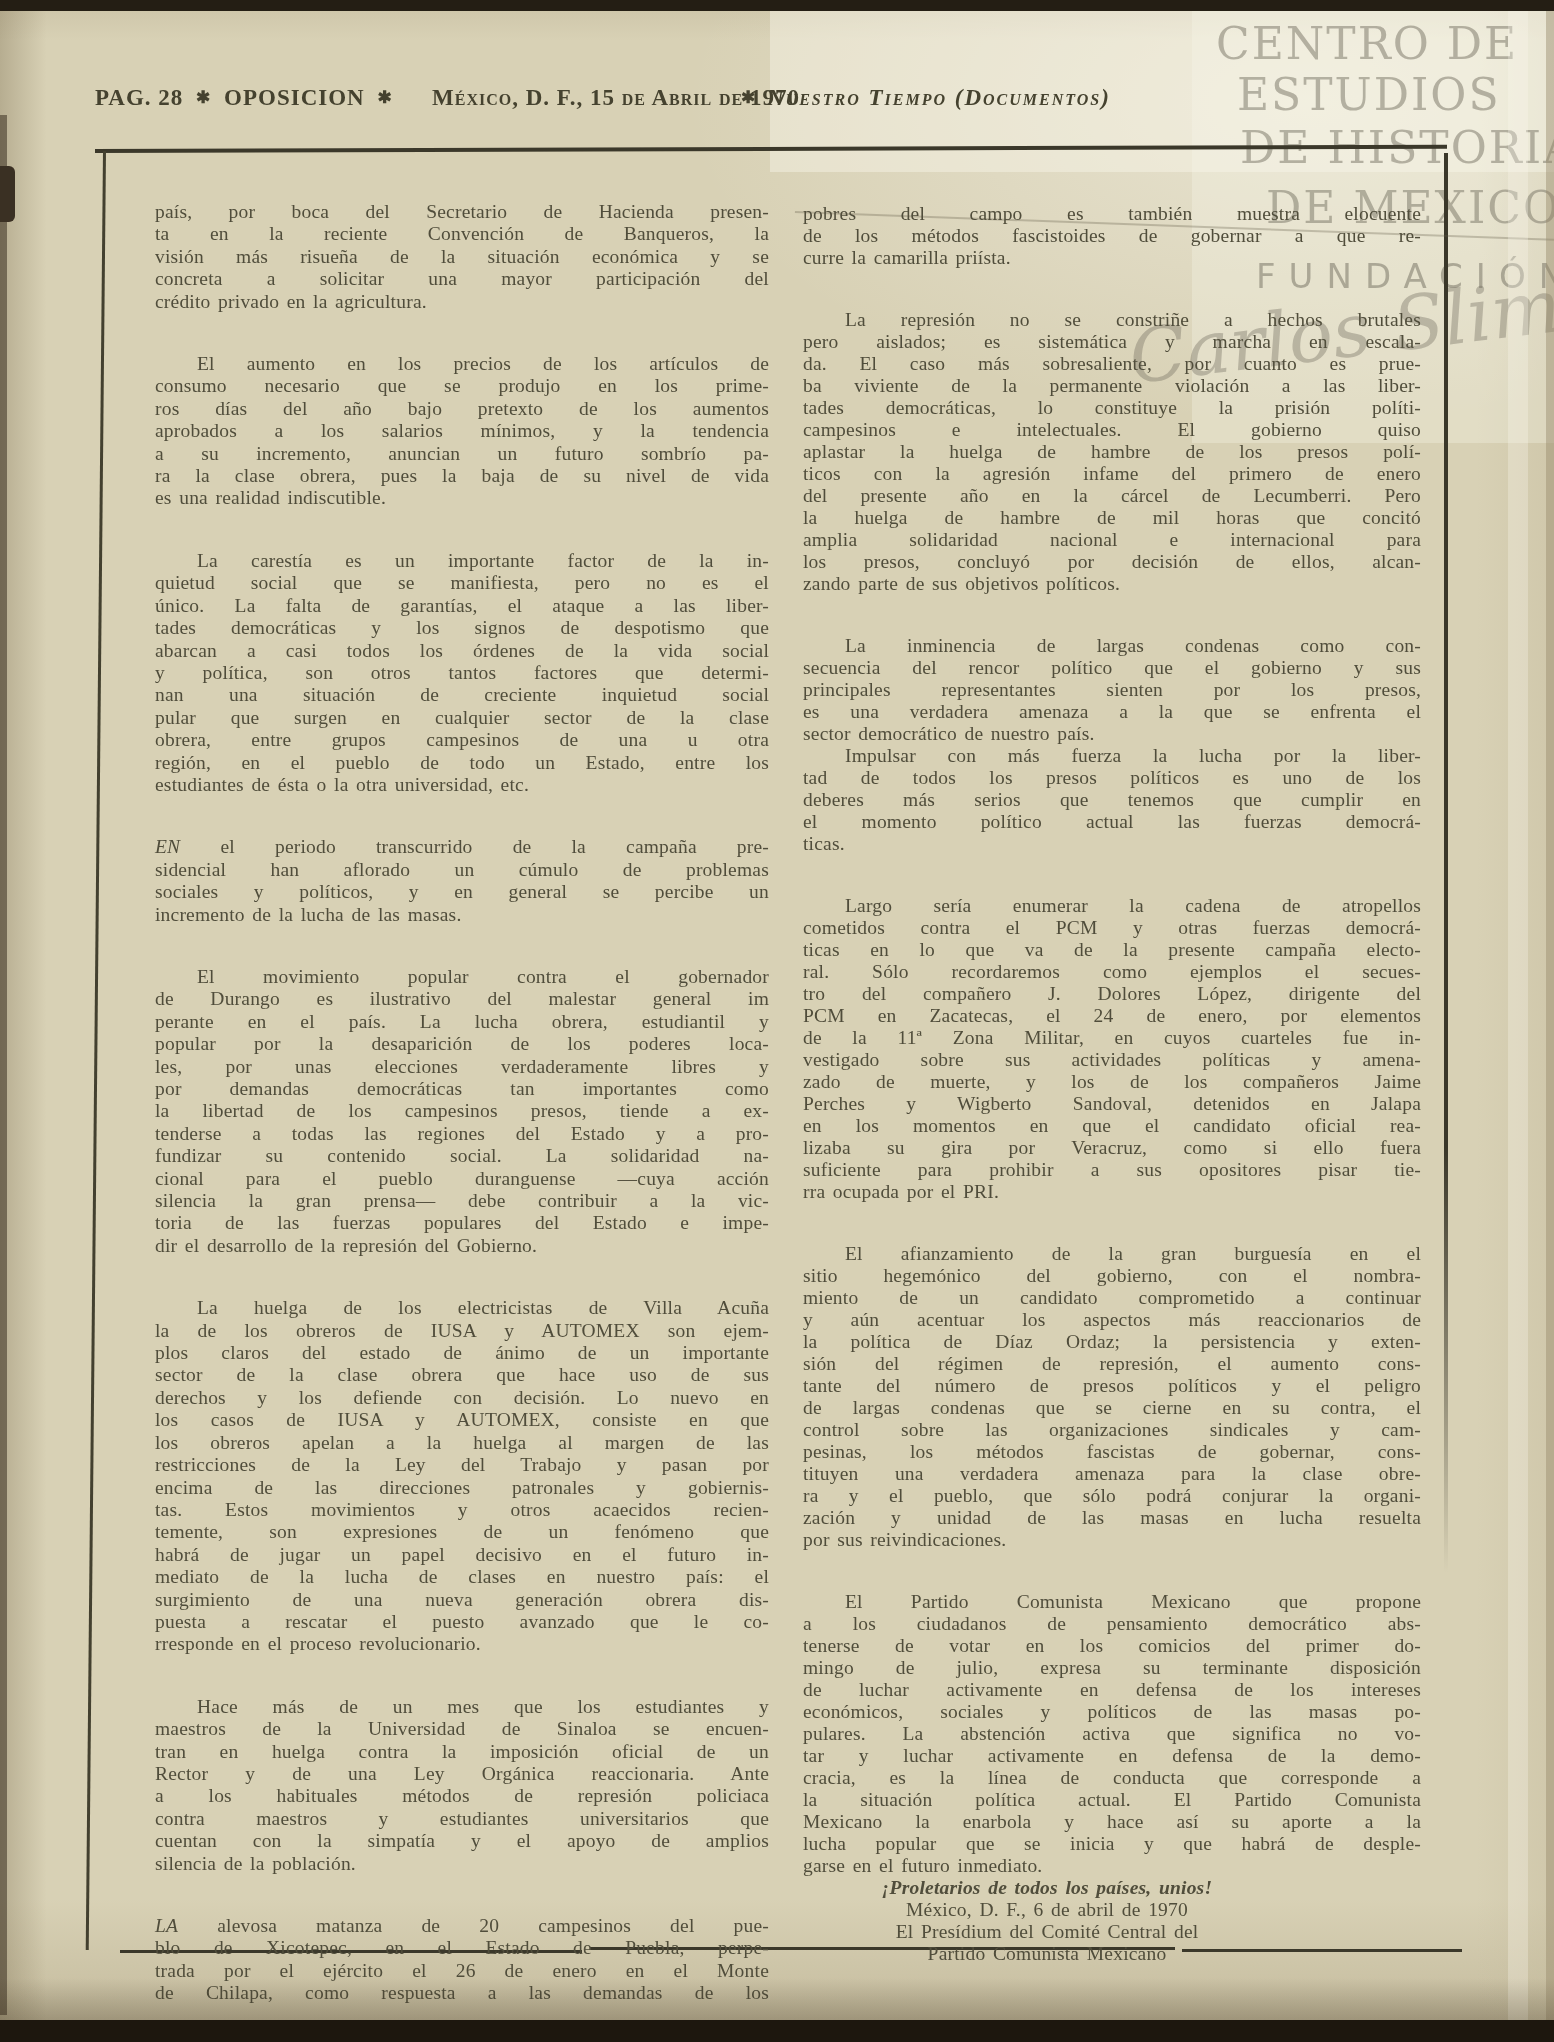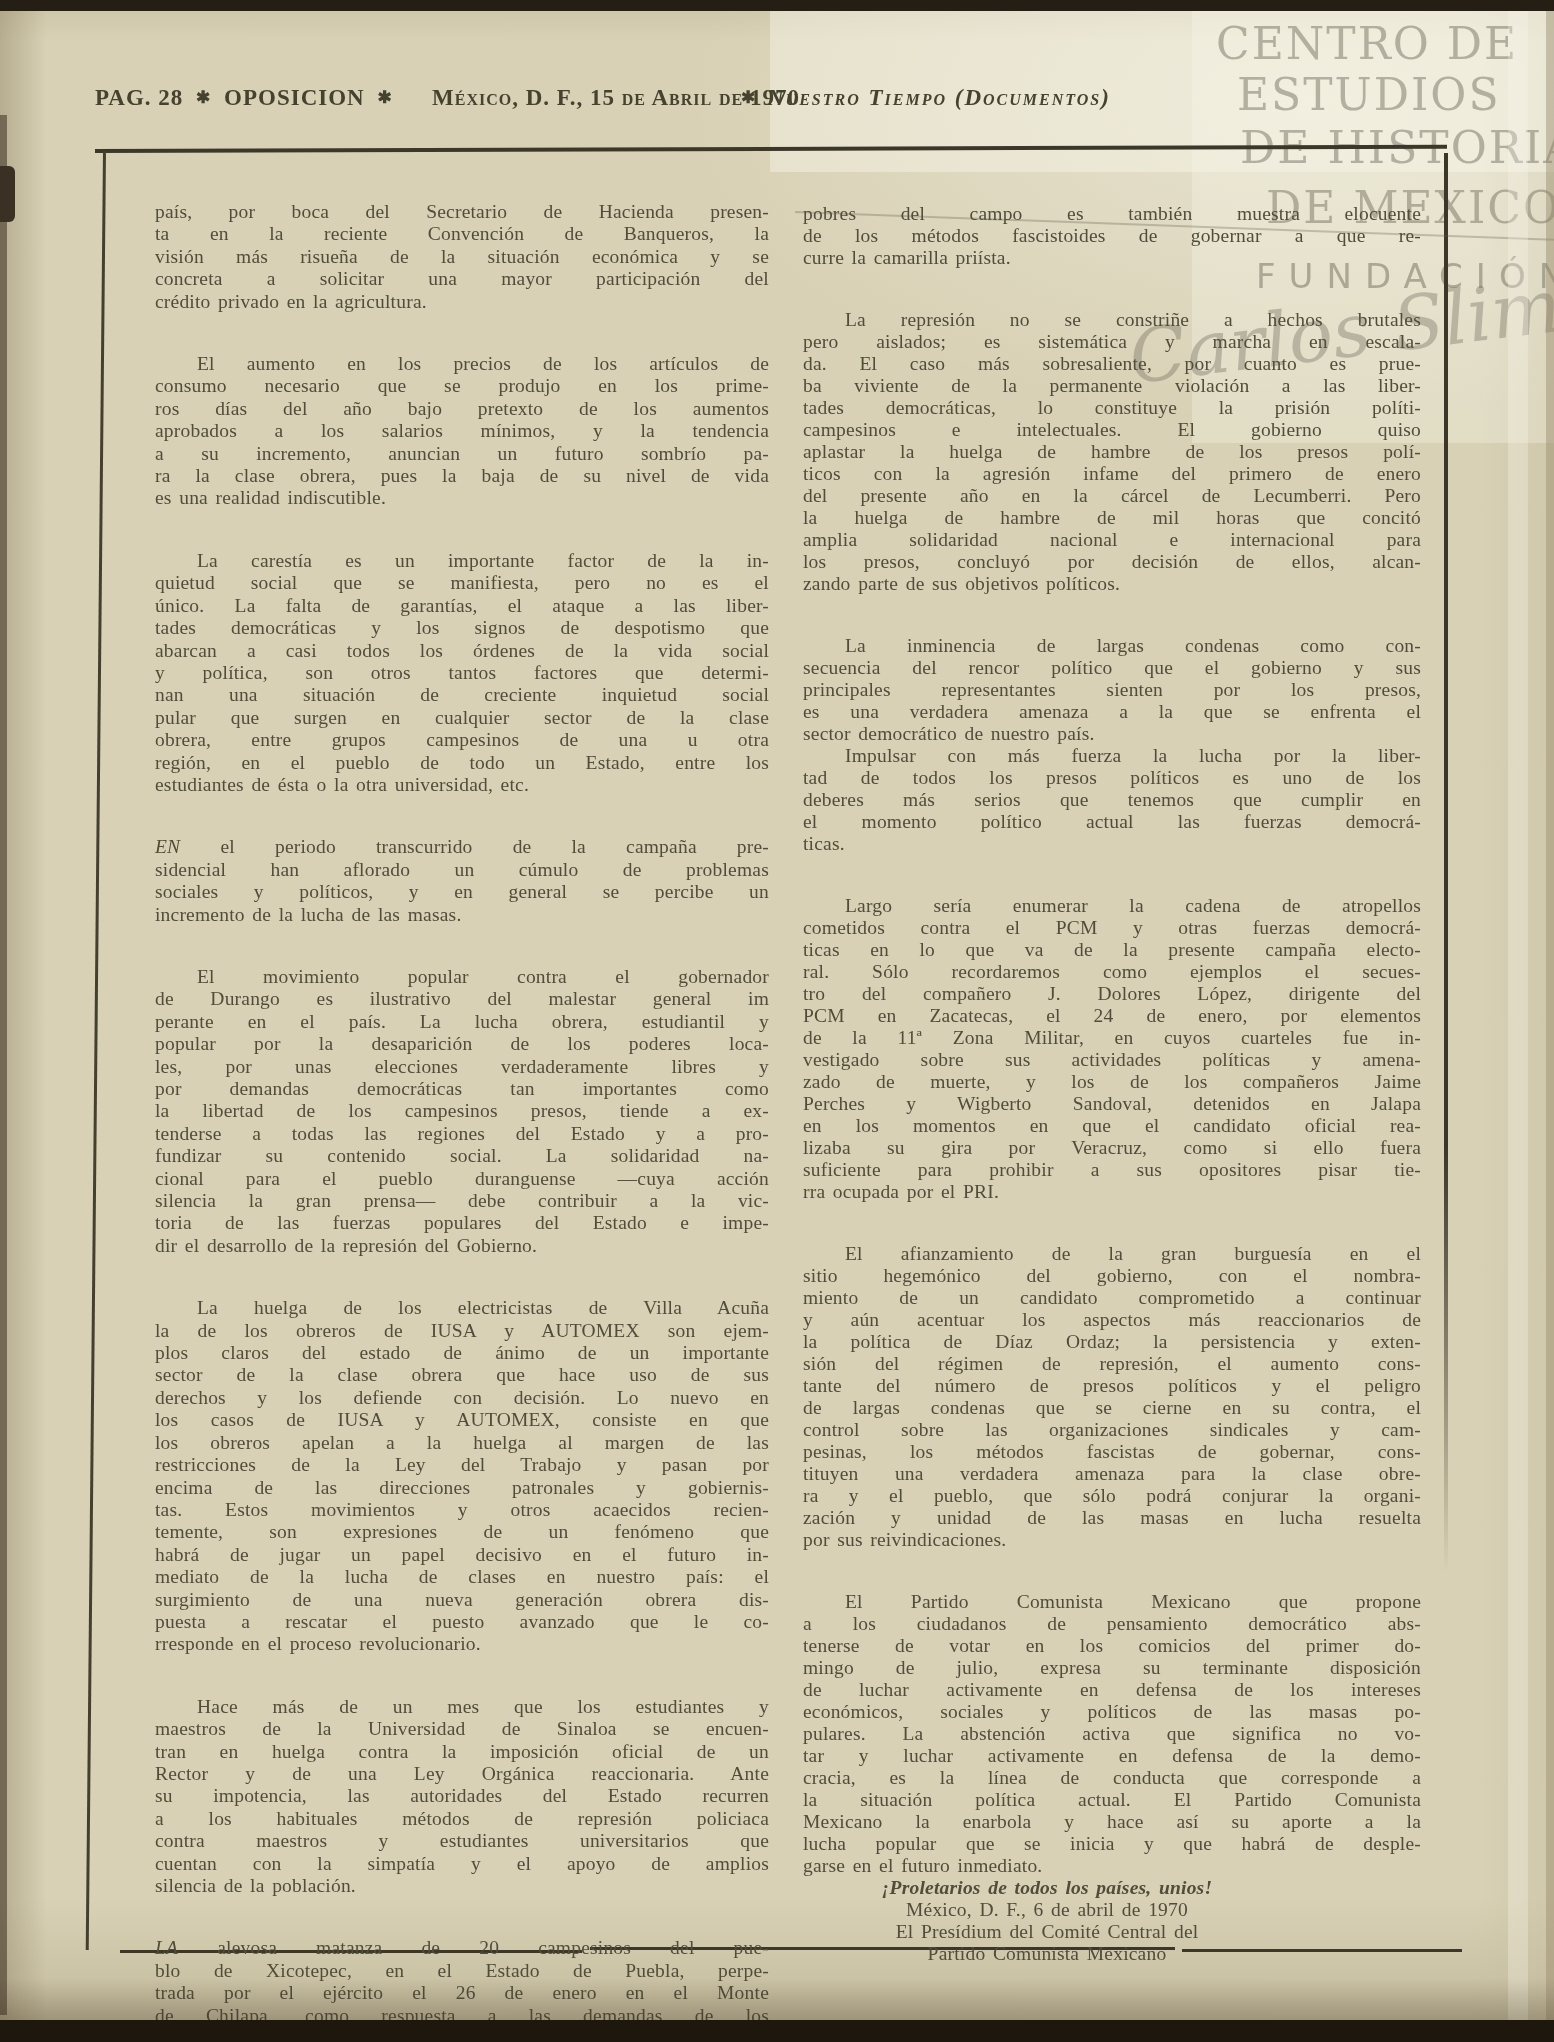--- a/index.html
+++ b/index.html
@@ -181,21 +181,20 @@
         <div class="line"><span>mediato de la lucha de clases en nuestro país: el</span></div>
         <div class="line"><span>surgimiento de una nueva generación obrera dis-</span></div>
         <div class="line"><span>puesta a rescatar el puesto avanzado que le co-</span></div>
         <div class="line last"><span>rresponde en el proceso revolucionario.</span></div>
       </div>
       <div class="para">
         <div class="line indent"><span>Hace más de un mes que los estudiantes y</span></div>
         <div class="line"><span>maestros de la Universidad de Sinaloa se encuen-</span></div>
         <div class="line"><span>tran en huelga contra la imposición oficial de un</span></div>
         <div class="line"><span>Rector y de una Ley Orgánica reaccionaria. Ante</span></div>
-        <div class="line"><span>su impotencia, las autoridades del Estado recurren</span></div>
         <div class="line"><span>a los habituales métodos de represión policiaca</span></div>
         <div class="line"><span>contra maestros y estudiantes universitarios que</span></div>
         <div class="line"><span>cuentan con la simpatía y el apoyo de amplios</span></div>
         <div class="line last"><span>silencia de la población.</span></div>
       </div>
       <div class="para">
         <div class="line"><i>LA</i><span> alevosa matanza de 20 campesinos del pue-</span></div>
         <div class="line"><span>blo de Xicotepec, en el Estado de Puebla, perpe-</span></div>
         <div class="line"><span>trada por el ejército el 26 de enero en el Monte</span></div>
         <div class="line"><span>de Chilapa, como respuesta a las demandas de los</span></div>

